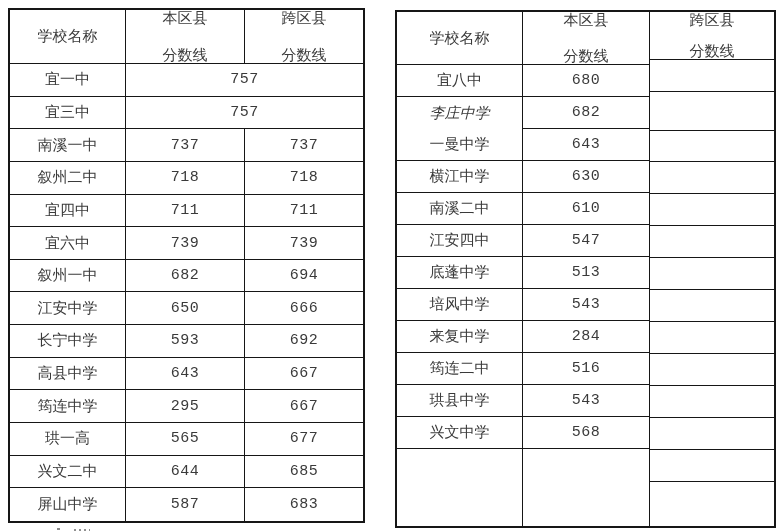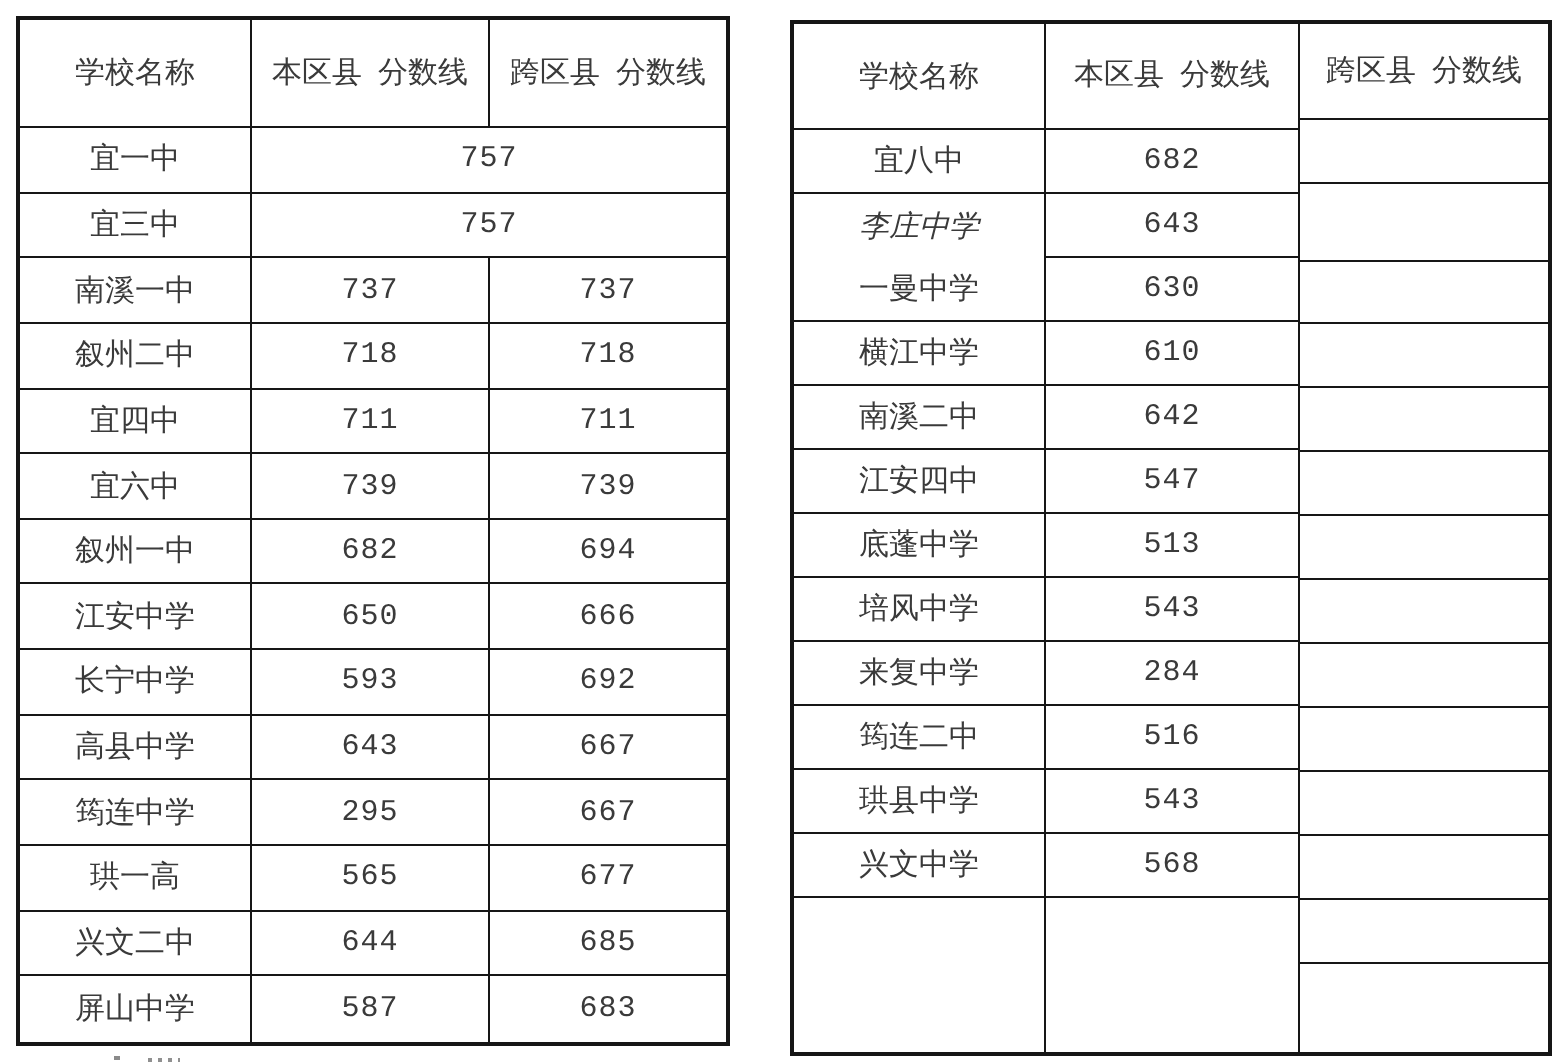--- a/index.html
+++ b/index.html
@@ -49,21 +49,21 @@
   }
   .h32{height:32px;}
   .hdr{height:53px;}
   .hempty{height:45px;border-bottom:none;}
   .c3hdr{height:48px;}
   .c3b{height:39px;}
   .c3c{height:30.5px;}
   .c3last{height:44.5px;border-bottom:none;}
   .nb{border-bottom:none;font-style:italic;}
   
-  .twoline{flex-direction:row;justify-content:center;gap:8px;line-height:16px;}
+  .twoline{flex-direction:column;justify-content:space-between;gap:8px;line-height:16px;}
   .hline{display:block;text-align:center;}
   
   .num{font-family:Liberation Mono, monospace;letter-spacing:0.5px;}
   
   .fragment{
     position:absolute;left:57px;top:528px;width:40px;height:3px;
     background:
       linear-gradient(#8a8a8a,#8a8a8a) 0 0/3px 2px no-repeat,
       repeating-linear-gradient(90deg,#909090 0 2px,transparent 2px 5px) 17px 1px/16px 2px no-repeat;
   }
@@ -155,25 +155,25 @@
     <div class="rcell h32">珙县中学</div>
     <div class="rcell h32">兴文中学</div>
     <div class="rcell hempty"></div>
   </div>
 
   <div class="rcol rcol2">
     <div class="rcell hdr twoline">
       <span class="hline">本区县</span>
       <span class="hline">分数线</span>
     </div>
+    <div class="rcell h32 num">680</div>
     <div class="rcell h32 num">682</div>
     <div class="rcell h32 num">643</div>
     <div class="rcell h32 num">630</div>
     <div class="rcell h32 num">610</div>
-    <div class="rcell h32 num">642</div>
     <div class="rcell h32 num">547</div>
     <div class="rcell h32 num">513</div>
     <div class="rcell h32 num">543</div>
     <div class="rcell h32 num">284</div>
     <div class="rcell h32 num">516</div>
     <div class="rcell h32 num">543</div>
     <div class="rcell h32 num">568</div>
     <div class="rcell hempty"></div>
   </div>
 

